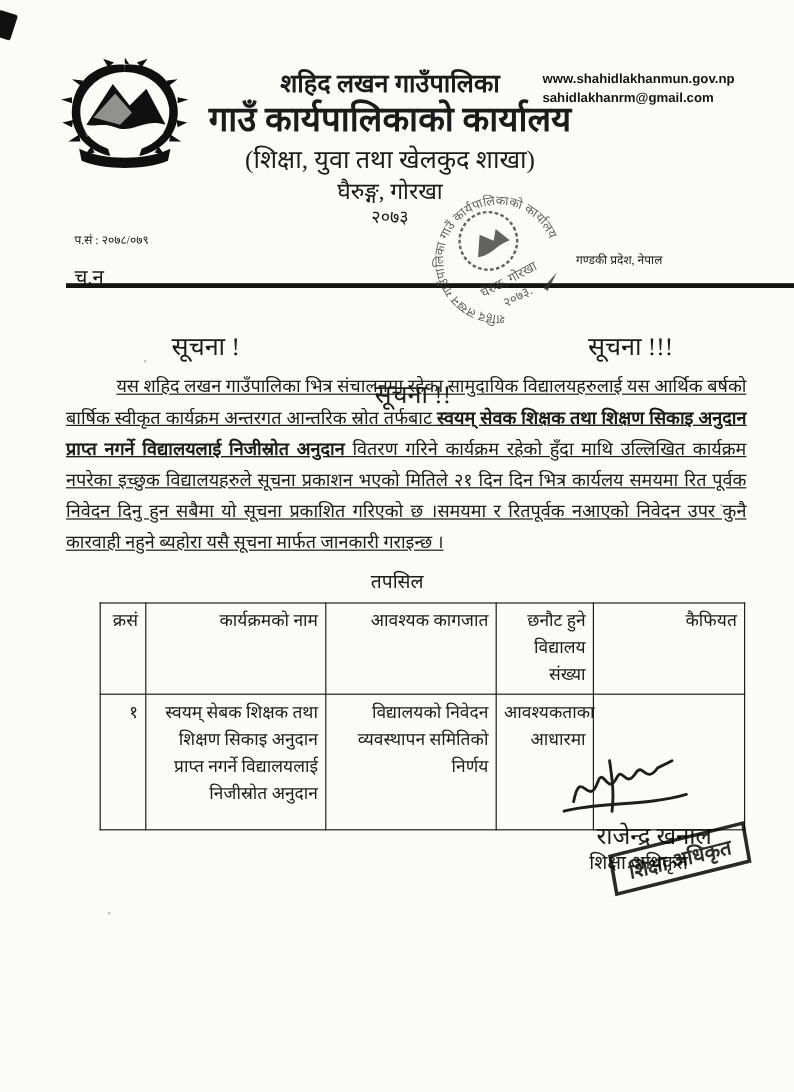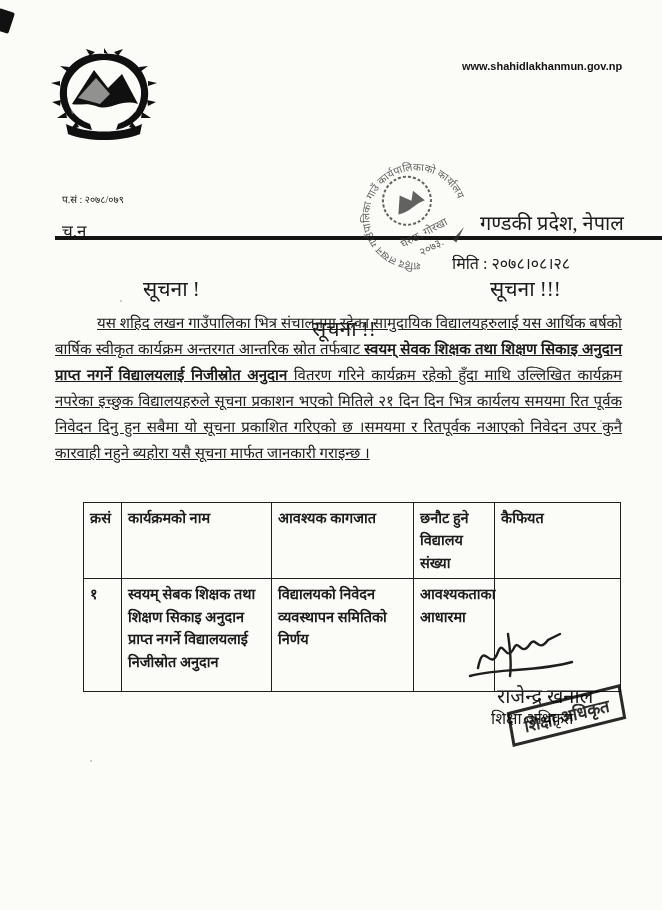--- a/index.html
+++ b/index.html
@@ -18,48 +18,48 @@
     transform:rotate(18deg);border-radius:2px;}
   .speck{width:2px;height:2px;background:#bdbdb6;border-radius:50%;}
   
   .emblem{left:50px;top:48px;width:108px;height:92px;}
   .title-block{left:160px;top:58px;width:330px;text-align:center;line-height:1.15;}
   .t1{font-size:21px;font-weight:bold;}
   .t2{font-size:29px;font-weight:bold;margin-top:2px;}
   .t3{font-size:21px;margin-top:4px;}
   .t4{font-size:19px;margin-top:4px;}
   .t5{font-size:15px;margin-top:3px;}
-  .contact{left:462px;top:58px;width:196px;
+  .contact{left:452px;top:58px;width:196px;
     font-family:"Liberation Sans","DejaVu Sans",sans-serif;
     font-weight:bold;font-size:11px;line-height:16px;color:#141414;}
   
   .psn{left:62px;top:192px;font-size:10px;}
   .chn{left:62px;top:219px;font-size:17px;}
-  .province{left:480px;top:209px;font-size:20px;}
+  .province{left:480px;top:209px;font-size:10px;}
   .rule{left:55px;top:236px;width:607px;height:4px;background:#141414;}
   .date-line{left:452px;top:252px;font-size:16px;}
   
   .seal{left:344px;top:155px;width:140px;height:118px;opacity:.8;
     transform:rotate(-28deg);}
   
   .notice{top:274px;font-size:21px;font-weight:normal;}
   .n1{left:143px;}
   .n2{left:312px;margin-top:40px;}
   .n3{left:490px;}
   
   .body-par{left:55px;top:310px;width:567px;
     font-size:15px;line-height:26px;text-align:justify;text-indent:42px;text-decoration:underline;}
   .u-seg{font-weight:bold;text-decoration:underline;}
   .tapasil{left:0;top:473px;width:662px;text-align:center;font-size:16px;}
   
   table.sched{position:absolute;left:83px;top:502px;width:537px;
     border-collapse:collapse;table-layout:fixed;font-size:14.5px;line-height:1.55;}
   table.sched th,table.sched td{
-    border:1.6px solid #1f1f1f;vertical-align:top;text-align:left;
-    padding:4px 6px;font-weight:bold;}
+    border:1.6px solid #1f1f1f;vertical-align:top;text-align:right;
+    padding:4px 6px;font-weight:normal;}
   table.sched thead th{height:42px;}
   table.sched tbody td{height:104px;}
   
   .sig{left:468px;top:628px;width:112px;height:56px;}
   .sig-name{left:497px;top:682px;font-size:20px;}
   .sig-title{left:491px;top:707px;font-size:16px;}
   .stamp{left:508px;top:698px;padding:3px 12px;
     border:3.5px solid #161616;font-size:17px;font-weight:bold;
     transform:rotate(-14deg) skewX(-4deg);opacity:.92;
     mix-blend-mode:multiply;background:rgba(255,255,255,0);white-space:nowrap;}
@@ -88,23 +88,31 @@
 
       <path d="M22 56 L44 22 L58 40 L72 26 L88 56 C70 50 60 64 46 58 C36 54 28 58 22 56 Z"></path>
       <path d="M28 50 L46 30 L60 46 L50 56 Z" fill="#fbfbf8" opacity=".55"></path>
 
       <path d="M20 58 C40 52 62 70 88 56 L86 64 C64 76 40 60 22 66 Z" fill="#fbfbf8" opacity=".35"></path>
 
       <path d="M16 76 C36 86 72 86 92 76 L90 86 C70 94 38 94 18 86 Z"></path>
     </g>
   </svg>
 
+  <div class="abs title-block">
+    <div class="t1">शहिद लखन गाउँपालिका</div>
+    <div class="t2">गाउँ कार्यपालिकाको कार्यालय</div>
+    <div class="t3">(शिक्षा, युवा तथा खेलकुद शाखा)</div>
+    <div class="t4">घैरुङ्ग, गोरखा</div>
+    <div class="t5">२०७३</div>
+  </div>
 
   <div class="abs contact">
     <div>www.shahidlakhanmun.gov.np</div>
+    <div>sahidlakhanrm@gmail.com</div>
   </div>
 
   <div class="abs psn">प.सं : २०७८/०७९</div>
   <div class="abs chn">च.न</div>
   <div class="abs province">गण्डकी प्रदेश, नेपाल</div>
   <div class="abs rule"></div>
 
   <svg class="abs seal" viewBox="0 0 140 118">
     <defs>
       <path id="sealArc" d="M70 108 a46 46 0 1 1 0.01 0"></path>
@@ -114,30 +122,30 @@
       <path d="M56 52 L66 36 L74 46 L80 38 L86 52 C76 50 66 56 56 52 Z" fill="#3c3c3c"></path>
       <text font-size="10.5">
         <textPath href="#sealArc" startOffset="6%">शहिद लखन गाउँपालिका गाउँ कार्यपालिकाको कार्यालय</textPath>
       </text>
       <text x="70" y="84" font-size="11" text-anchor="middle">घैरुङ, गोरखा</text>
       <text x="70" y="100" font-size="11" text-anchor="middle">२०७३.</text>
       <path d="M92 100 l16 -6 -14 10 z" fill="#2c2c2c"></path>
     </g>
   </svg>
 
-  <div class="abs date-line">मिति : २०७८।०८।२८</div>
 
   <div class="abs notice n1">सूचना !</div>
   <div class="abs notice n2">सूचना !!</div>
   <div class="abs notice n3">सूचना !!!</div>
 
   <div class="abs body-par">
     <span>यस शहिद लखन गाउँपालिका भित्र संचालनमा रहेका सामुदायिक विद्यालयहरुलाई यस आर्थिक बर्षको  बार्षिक स्वीकृत कार्यक्रम अन्तरगत आन्तरिक स्रोत तर्फबाट </span><span class="u-seg">स्वयम् सेवक शिक्षक तथा शिक्षण सिकाइ अनुदान प्राप्त नगर्ने विद्यालयलाई निजीस्रोत अनुदान</span><span> वितरण गरिने कार्यक्रम रहेको हुँदा  माथि उल्लिखित कार्यक्रम नपरेका इच्छुक विद्यालयहरुले सूचना प्रकाशन भएको मितिले २१ दिन दिन भित्र कार्यलय समयमा रित पूर्वक निवेदन दिनु हुन सबैमा यो सूचना प्रकाशित गरिएको छ ।समयमा र रितपूर्वक नआएको निवेदन उपर कुनै कारवाही नहुने ब्यहोरा यसै सूचना मार्फत जानकारी गराइन्छ ।</span>
   </div>
 
+  <div class="abs tapasil">तपसिल</div>
 
   <table class="sched">
     <colgroup>
       <col style="width:38px">
         <col style="width:150px">
         <col style="width:142px">
       <col style="width:81px">
         <col style="width:126px">
     </colgroup>
     <thead>

